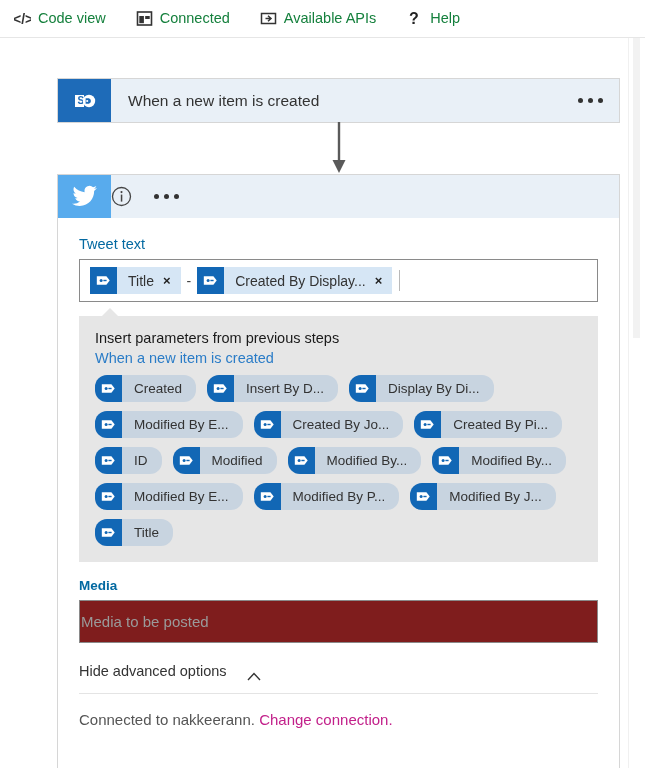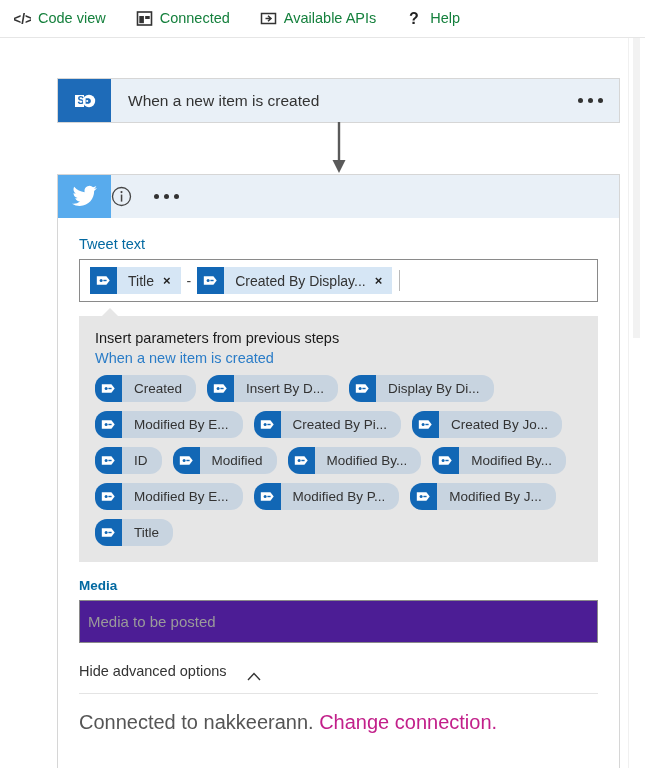--- a/index.html
+++ b/index.html
@@ -205,41 +205,41 @@
 
   
   .glyph { width: 15px; height: 11px; display: block; }
 
   
   .media-block { margin-top: 16px; }
   .media-input {
     border: 1px solid #8a8a8a;
     height: 43px;
     display: flex; align-items: center;
-    padding: 0 8px;
-    background: #4c1d95;
+    padding: 0 1px;
+    background: #7f1d1d;
   }
   .media-input span { font-size: 15px; color: #9a9a9a; }
 
   
   .advanced {
     display: flex; align-items: center; gap: 20px;
     margin-top: 20px;
     cursor: pointer;
   }
   .advanced .adv-label { font-size: 14.5px; color: #333; }
   .chev { width: 14px; height: 9px; display: block; }
 
   .divider {
     margin-top: 14px;
     border-top: 1px solid #e4e4e4;
   }
   .conn-row {
     padding-top: 17px;
-    font-size: 20px; color: #555;
+    font-size: 15px; color: #555;
   }
   .conn-link { color: #c2208a; cursor: pointer; }
 </style>
 </head>
 <body>
 
 <div class="toolbar">
 
   <div class="tool-item">
     <span class="tool-ico">
@@ -422,31 +422,31 @@
               <span class="chip-text">Modified By E...</span>
             </div>
             <div class="chip">
               <span class="chip-ico">
                 <svg class="glyph" viewBox="0 0 15 11">
                   <path d="M0.8 1.2 h9.6 l3.3 4.3 -3.3 4.3 H0.8 z" fill="#ffffff"></path>
                   <circle cx="5.1" cy="5.5" r="1.5" fill="#1267b5"></circle>
                   <rect x="7.4" y="4.8" width="3.2" height="1.4" fill="#1267b5"></rect>
                 </svg>
               </span>
+              <span class="chip-text">Created By Jo...</span>
+            </div>
+            <div class="chip">
+              <span class="chip-ico">
+                <svg class="glyph" viewBox="0 0 15 11">
+                  <path d="M0.8 1.2 h9.6 l3.3 4.3 -3.3 4.3 H0.8 z" fill="#ffffff"></path>
+                  <circle cx="5.1" cy="5.5" r="1.5" fill="#1267b5"></circle>
+                  <rect x="7.4" y="4.8" width="3.2" height="1.4" fill="#1267b5"></rect>
+                </svg>
+              </span>
               <span class="chip-text">Created By Pi...</span>
-            </div>
-            <div class="chip">
-              <span class="chip-ico">
-                <svg class="glyph" viewBox="0 0 15 11">
-                  <path d="M0.8 1.2 h9.6 l3.3 4.3 -3.3 4.3 H0.8 z" fill="#ffffff"></path>
-                  <circle cx="5.1" cy="5.5" r="1.5" fill="#1267b5"></circle>
-                  <rect x="7.4" y="4.8" width="3.2" height="1.4" fill="#1267b5"></rect>
-                </svg>
-              </span>
-              <span class="chip-text">Created By Jo...</span>
             </div>
             <div class="chip">
               <span class="chip-ico">
                 <svg class="glyph" viewBox="0 0 15 11">
                   <path d="M0.8 1.2 h9.6 l3.3 4.3 -3.3 4.3 H0.8 z" fill="#ffffff"></path>
                   <circle cx="5.1" cy="5.5" r="1.5" fill="#1267b5"></circle>
                   <rect x="7.4" y="4.8" width="3.2" height="1.4" fill="#1267b5"></rect>
                 </svg>
               </span>
               <span class="chip-text">ID</span>

